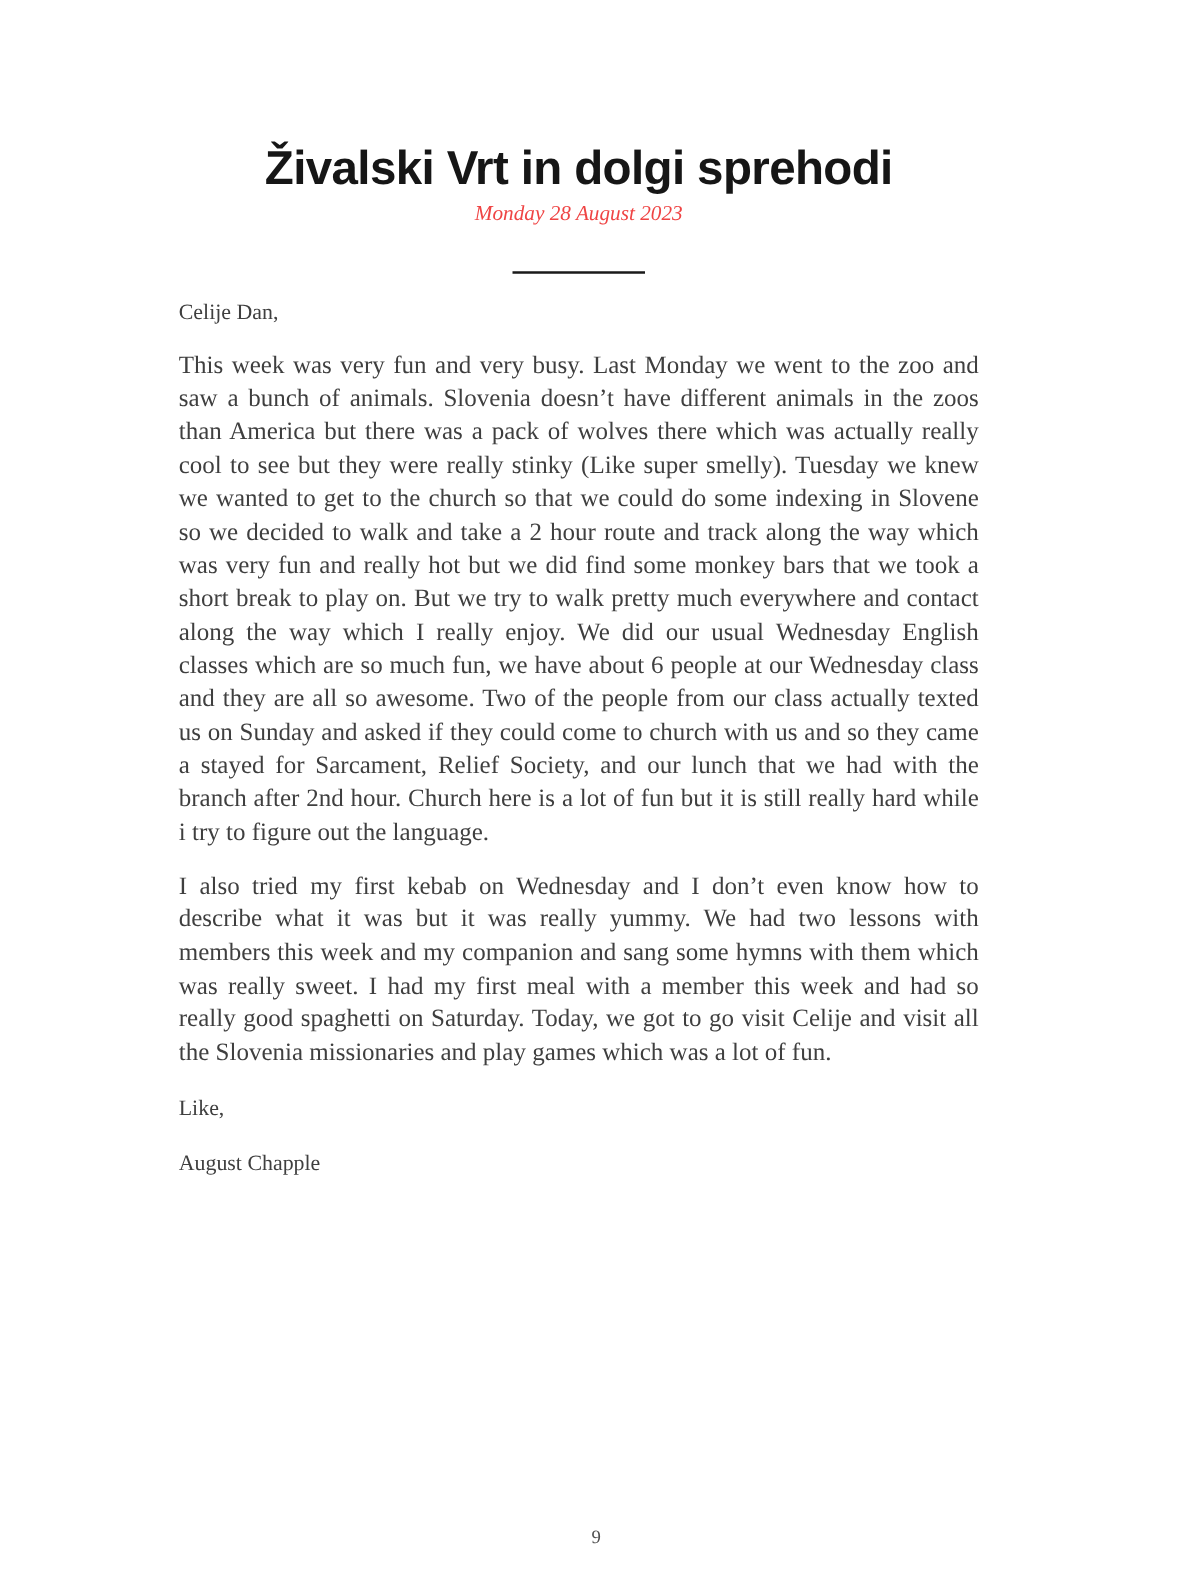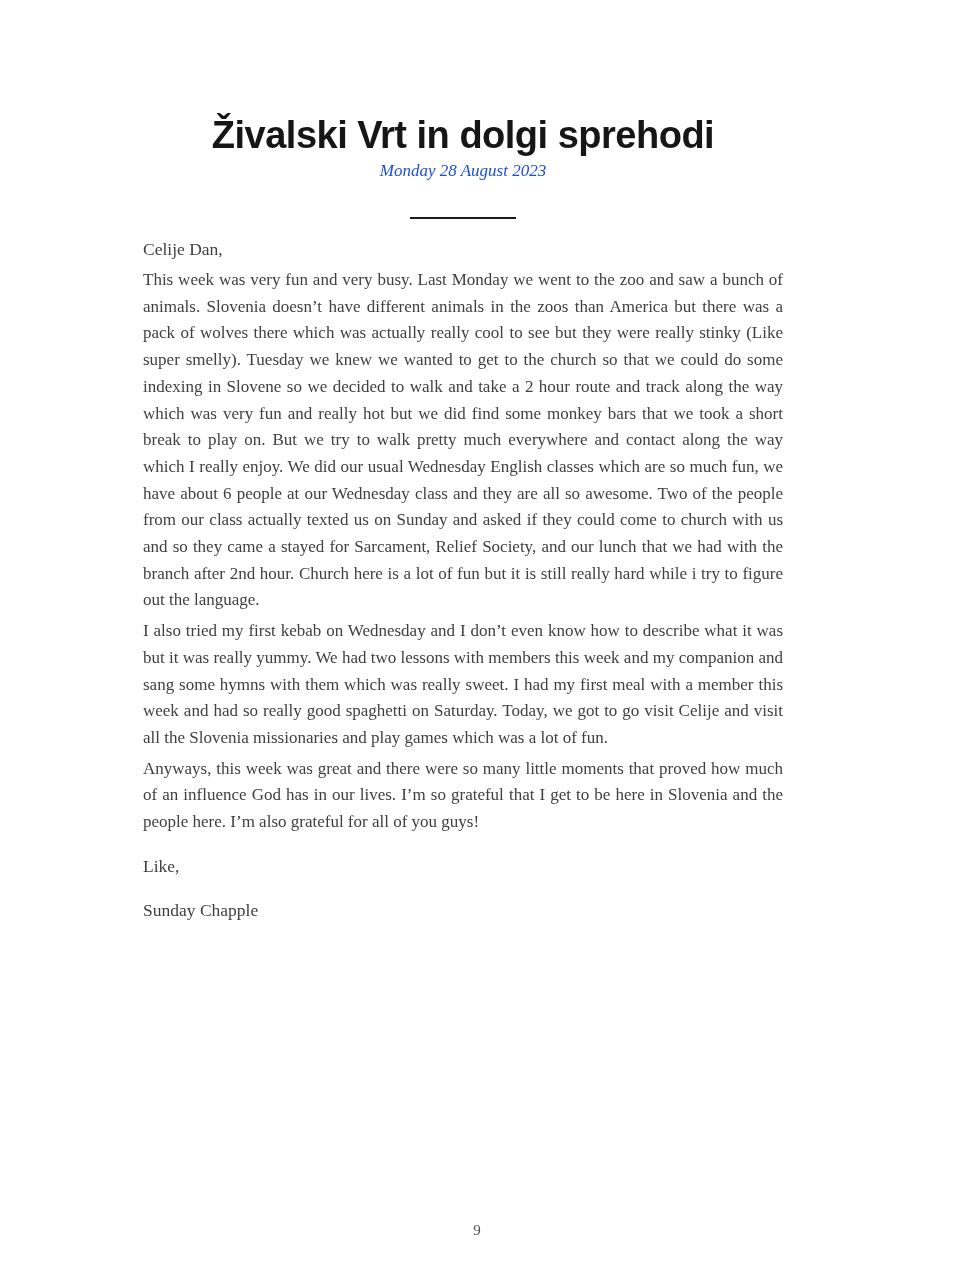--- a/index.html
+++ b/index.html
@@ -33,38 +33,38 @@
     line-height:46px;
     letter-spacing:-0.5px;
     text-align:center;
     color:var(--title-color);
   }
   .article-date{
     font-style:italic;
     font-size:17px;
     line-height:20px;
     text-align:center;
-    color:#1d4ed8;
+    color:#ef4444;
     margin-top:3px;
   }
   .divider{
     width:106px;
     height:2px;
     background:#1a1a1a;
     margin:36px auto 0 auto;
   }
   .greeting{
     margin-top:17px;
     font-size:17.5px;
     line-height:27px;
     color:var(--body-color);
   }
   .body-paragraph{
-    margin-top:4px;
-    font-size:17px;
+    margin-top:16px;
+    font-size:20px;
     line-height:26.7px;
     text-align:justify;
     color:var(--body-color);
   }
   .signoff,.signature{
     margin-top:17px;
     font-size:17.5px;
     line-height:27px;
     color:var(--body-color);
   }
@@ -82,18 +82,17 @@
 <body>
 
 <div class="page">
   <div class="content">
     <h1 class="article-title">Živalski Vrt in dolgi sprehodi</h1>
     <div class="article-date">Monday 28 August 2023</div>
     <div class="divider"></div>
     <p class="greeting">Celije Dan,</p>
     <p class="body-paragraph">This week was very fun and very busy. Last Monday we went to the zoo and saw a bunch of animals. Slovenia doesn’t have different animals in the zoos than America but there was a pack of wolves there which was actually really cool to see but they were really stinky (Like super smelly). Tuesday we knew we wanted to get to the church so that we could do some indexing in Slovene so we decided to walk and take a 2 hour route and track along the way which was very fun and really hot but we did find some monkey bars that we took a short break to play on. But we try to walk pretty much everywhere and contact along the way which I really enjoy. We did our usual Wednesday English classes which are so much fun, we have about 6 people at our Wednesday class and they are all so awesome. Two of the people from our class actually texted us on Sunday and asked if they could come to church with us and so they came a stayed for Sarcament, Relief Society, and our lunch that we had with the branch after 2nd hour. Church here is a lot of fun but it is still really hard while i try to figure out the language.</p>
     <p class="body-paragraph">I also tried my first kebab on Wednesday and I don’t even know how to describe what it was but it was really yummy. We had two lessons with members this week and my companion and sang some hymns with them which was really sweet. I had my first meal with a member this week and had so really good spaghetti on Saturday. Today, we got to go visit Celije and visit all the Slovenia missionaries and play games which was a lot of fun.</p>
-    <p class="body-paragraph">Anyways, this week was great and there were so many little moments that proved how much of an influence God has in our lives. I’m so grateful that I get to be here in Slovenia and the people here. I’m also grateful for all of you guys!</p>
     <p class="signoff">Like,</p>
-    <p class="signature">Sunday Chapple</p>
+    <p class="signature">August Chapple</p>
   </div>
   <div class="page-number">9</div>
 </div>
 
 </body></html>

